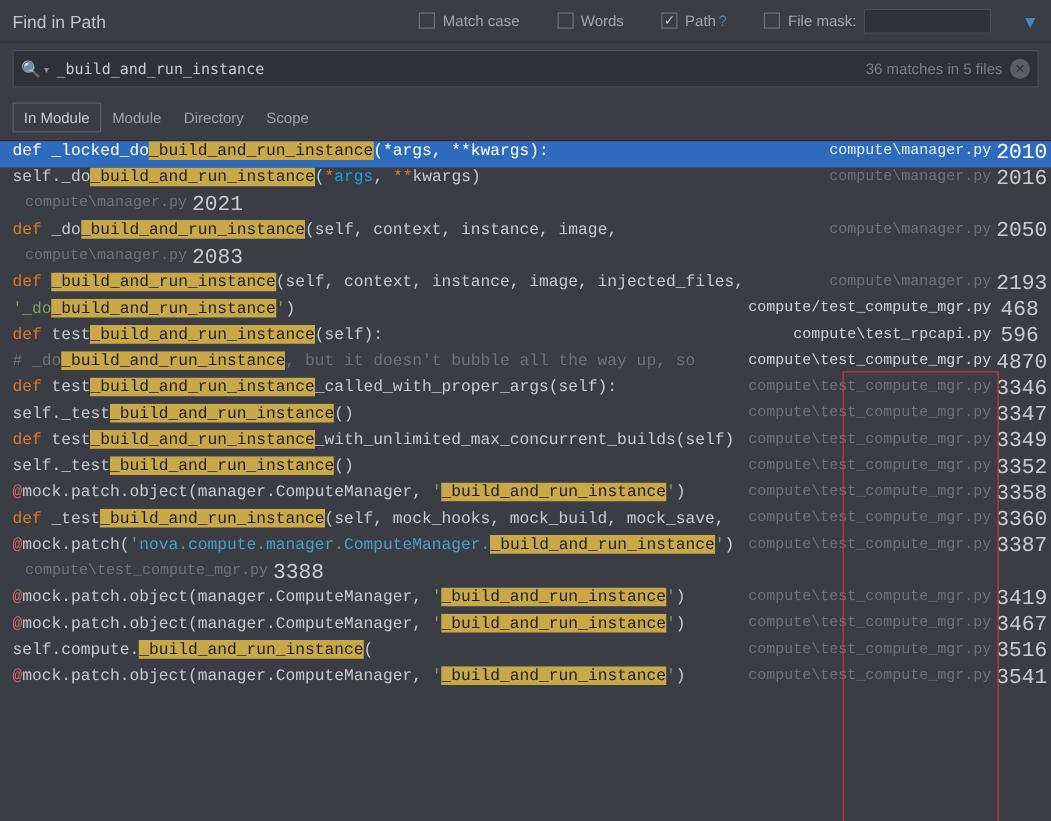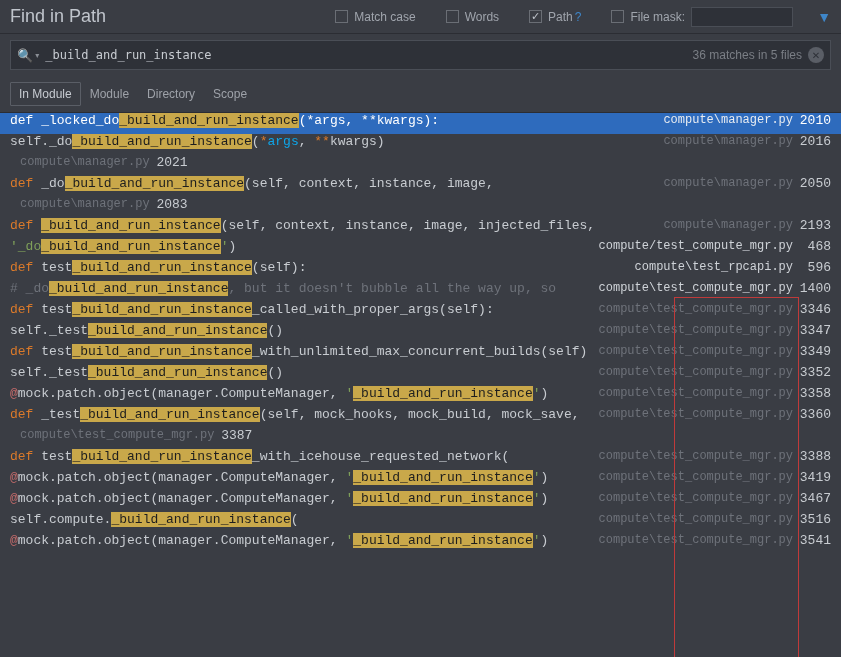--- a/index.html
+++ b/index.html
@@ -1,18 +1,18 @@
 <!DOCTYPE html>
 <html><head>
 <meta charset="utf-8">
 <style>
   * { margin:0; padding:0; box-sizing:border-box; }
   body { width:841px; height:657px; background:#3a3d44; font-family:"Segoe UI",Arial,sans-serif; font-size:12px; color:#b0b5bd; overflow:hidden; }
   .titlebar { height:34px; display:flex; align-items:center; padding:0 10px; border-bottom:1px solid #2b2d33; }
-  .title { font-size:18px; color:#c0c5cc; font-weight:400; flex:0 0 auto; }
+  .title { font-size:14px; color:#c0c5cc; font-weight:400; flex:0 0 auto; }
   .top-spacer { flex:1; }
   .opt { display:flex; align-items:center; margin-right:18px; color:#a0a5ad;padding-left:12px; }
   .cb { width:13px; height:13px; border:1px solid #6a6e75; margin-right:6px; display:inline-flex; align-items:center; justify-content:center; font-size:11px; color:#c0c5cc; }
   .cb.checked::after { content:"✓"; }
   .help-q { color:#3e86c9; margin-left:2px; }
   .mask-input { width:102px; height:20px; background:#2e3138; border:1px solid #4a4e56; margin-left:6px; }
   .filter-ico { color:#3e86c9; font-size:14px; margin-left:6px; }
   .searchbar { height:30px; margin:6px 10px 0 10px; background:#2e3138; border:1px solid #4a4e56; display:flex; align-items:center; padding:0 6px; }
   .mag { color:#8a8e95; font-size:13px; margin-right:2px; }
   .chev { color:#8a8e95; font-size:8px; margin-right:6px; }
@@ -29,21 +29,21 @@
   .row.selected .hl { background:#c9a84a; color:#1e1e1e; }
   .kw-def { color:#db7a2a; }
   .kw-sym { color:#db7a2a; }
   .call-args { color:#4aa0c9; }
   .comment { color:#6e727a; }
   .dq { color:#7fa05a; }
   .deco { color:#c46a6a; }
   .row .codecol { flex:1; overflow:hidden; }
   .filecol { color:#6e727a; font-size:12px; padding-left:10px; flex:0 0 auto; }
   .row.selected .filecol { color:#e8ecf1; }
-  .linenum { width:38px; text-align:right; color:#c8ccd1; padding-left:4px; font-size:13px; }
+  .linenum { width:38px; text-align:right; color:#c8ccd1; padding-left:4px; font-size:17px; }
   .row.selected .linenum { color:#fff; }
   .row.contrast .filecol { color:#cfd3d8; }
   .redbox { position:absolute; border:1px solid #c03a3a; pointer-events:none; }
 </style>
 </head>
 <body>
 
 <div class="titlebar">
   <span class="title">Find in Path</span>
   <span class="top-spacer"></span>
@@ -119,21 +119,21 @@
       <span class="linenum">468</span>
     </div>
     <div class="row contrast">
       <span class="codecol"><span class="kw-def">def</span> test<span class="hl">_build_and_run_instance</span>(self):</span>
       <span class="filecol">compute\test_rpcapi.py</span>
       <span class="linenum">596</span>
     </div>
     <div class="row contrast">
       <span class="codecol comment"># _do<span class="hl">_build_and_run_instance</span>, but it doesn't bubble all the way up, so</span>
       <span class="filecol">compute\test_compute_mgr.py</span>
-      <span class="linenum">1400</span>
+      <span class="linenum">4870</span>
     </div>
     <div class="row">
       <span class="codecol"><span class="kw-def">def</span> test<span class="hl">_build_and_run_instance</span>_called_with_proper_args(self):</span>
       <span class="filecol">compute\test_compute_mgr.py</span>
       <span class="linenum">3346</span>
     </div>
     <div class="row">
       <span class="codecol">self._test<span class="hl">_build_and_run_instance</span>()</span>
       <span class="filecol">compute\test_compute_mgr.py</span>
       <span class="linenum">3347</span>
@@ -152,25 +152,25 @@
       <span class="codecol"><span class="deco">@</span>mock.patch.object(manager.ComputeManager, <span class="dq">'</span><span class="hl">_build_and_run_instance</span><span class="dq">'</span>)</span>
       <span class="filecol">compute\test_compute_mgr.py</span>
       <span class="linenum">3358</span>
     </div>
     <div class="row">
       <span class="codecol"><span class="kw-def">def</span> _test<span class="hl">_build_and_run_instance</span>(self, mock_hooks, mock_build, mock_save,</span>
       <span class="filecol">compute\test_compute_mgr.py</span>
       <span class="linenum">3360</span>
     </div>
     <div class="row">
+      <span class="codecol"><span class="deco">@</span>mock.patch(<span class="dq">'</span><span class="call-args">nova.compute.manager.ComputeManager.</span><span class="hl">_build_and_run_instance</span><span class="dq">'</span>)</span>
       <span class="filecol">compute\test_compute_mgr.py</span>
       <span class="linenum">3387</span>
     </div>
     <div class="row">
-      <span class="codecol"><span class="kw-def">def</span> test<span class="hl">_build_and_run_instance</span>_with_icehouse_requested_network(</span>
       <span class="filecol">compute\test_compute_mgr.py</span>
       <span class="linenum">3388</span>
     </div>
     <div class="row">
       <span class="codecol"><span class="deco">@</span>mock.patch.object(manager.ComputeManager, <span class="dq">'</span><span class="hl">_build_and_run_instance</span><span class="dq">'</span>)</span>
       <span class="filecol">compute\test_compute_mgr.py</span>
       <span class="linenum">3419</span>
     </div>
     <div class="row">
       <span class="codecol"><span class="deco">@</span>mock.patch.object(manager.ComputeManager, <span class="dq">'</span><span class="hl">_build_and_run_instance</span><span class="dq">'</span>)</span>

